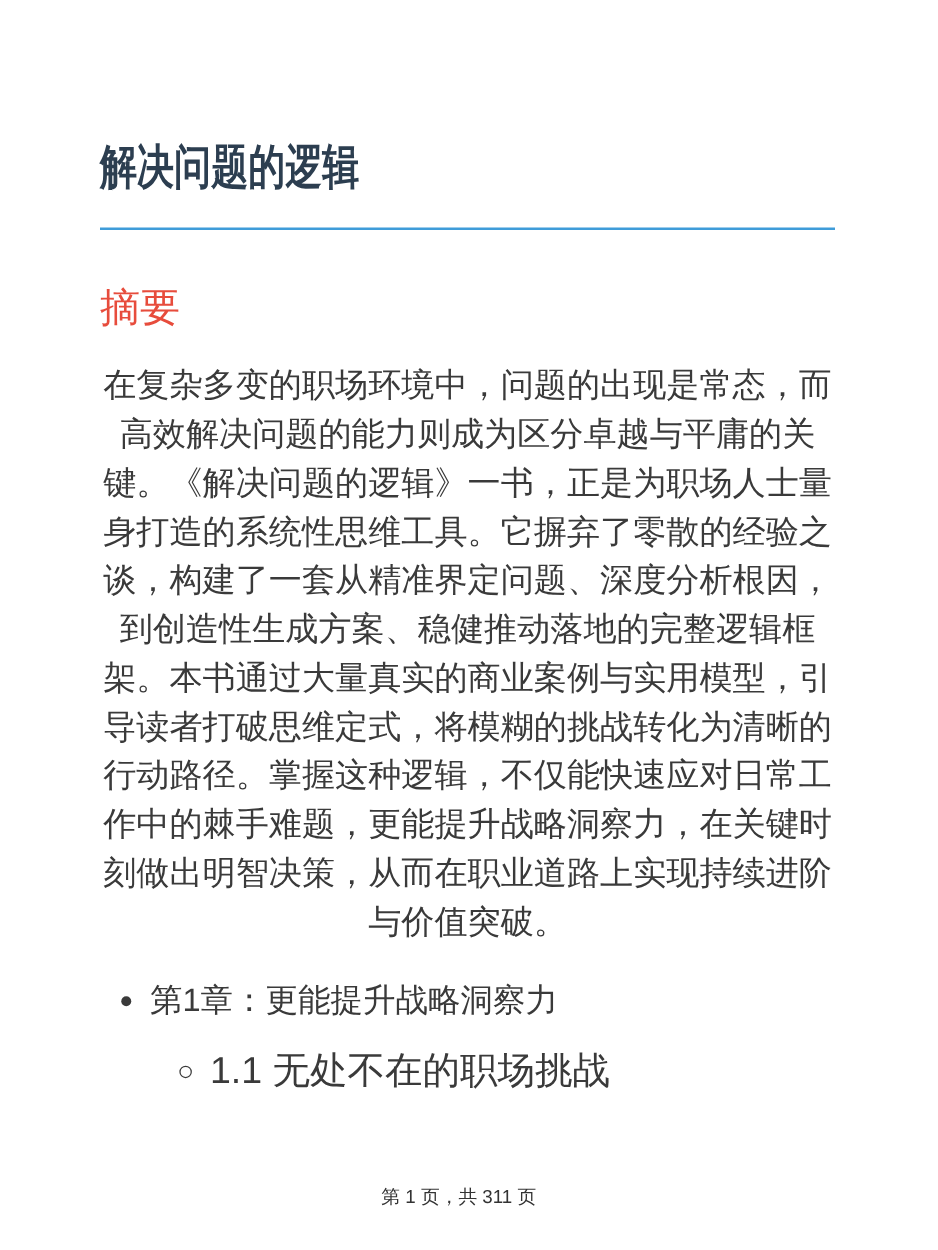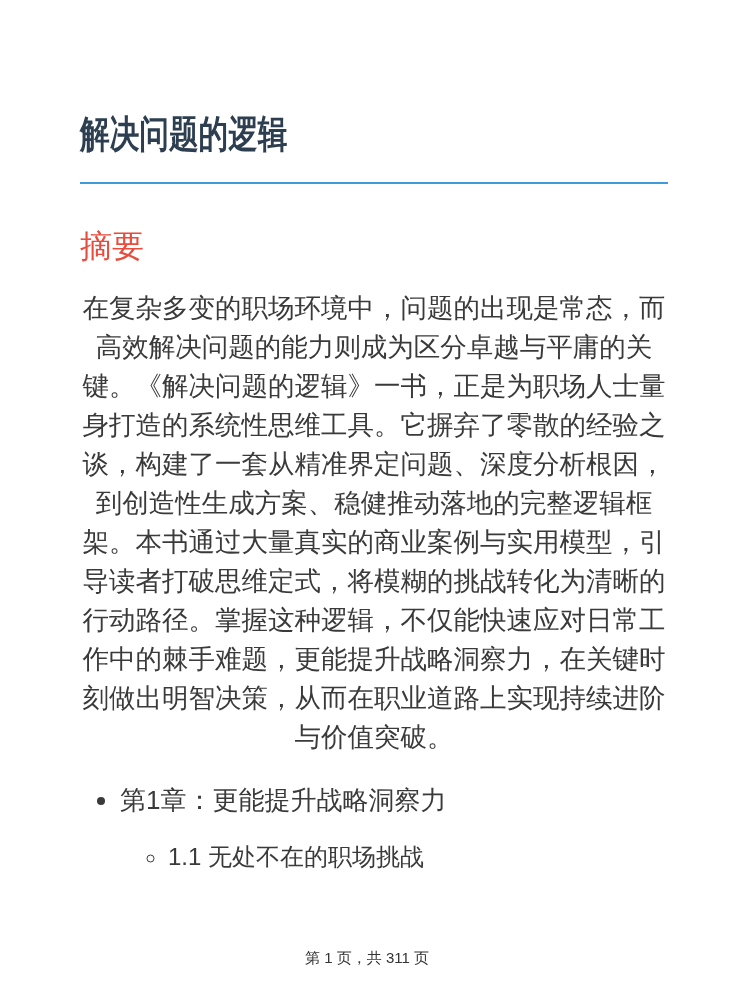--- a/index.html
+++ b/index.html
@@ -60,21 +60,21 @@
   ul.toc-list > li {
     font-size: 26px;
     line-height: 31px;
   }
   ul.toc-sublist {
     margin: 25px 0 0 0;
     padding-left: 48px;
     list-style: circle outside;
   }
   ul.toc-sublist > li {
-    font-size: 24px;
+    font-size: 30px;
     line-height: 31px;
   }
   .page-footer {
     position: absolute;
     left: 0;
     right: 16px;
     bottom: 33px;
     text-align: center;
     font-size: 15px;
     line-height: 18px;

